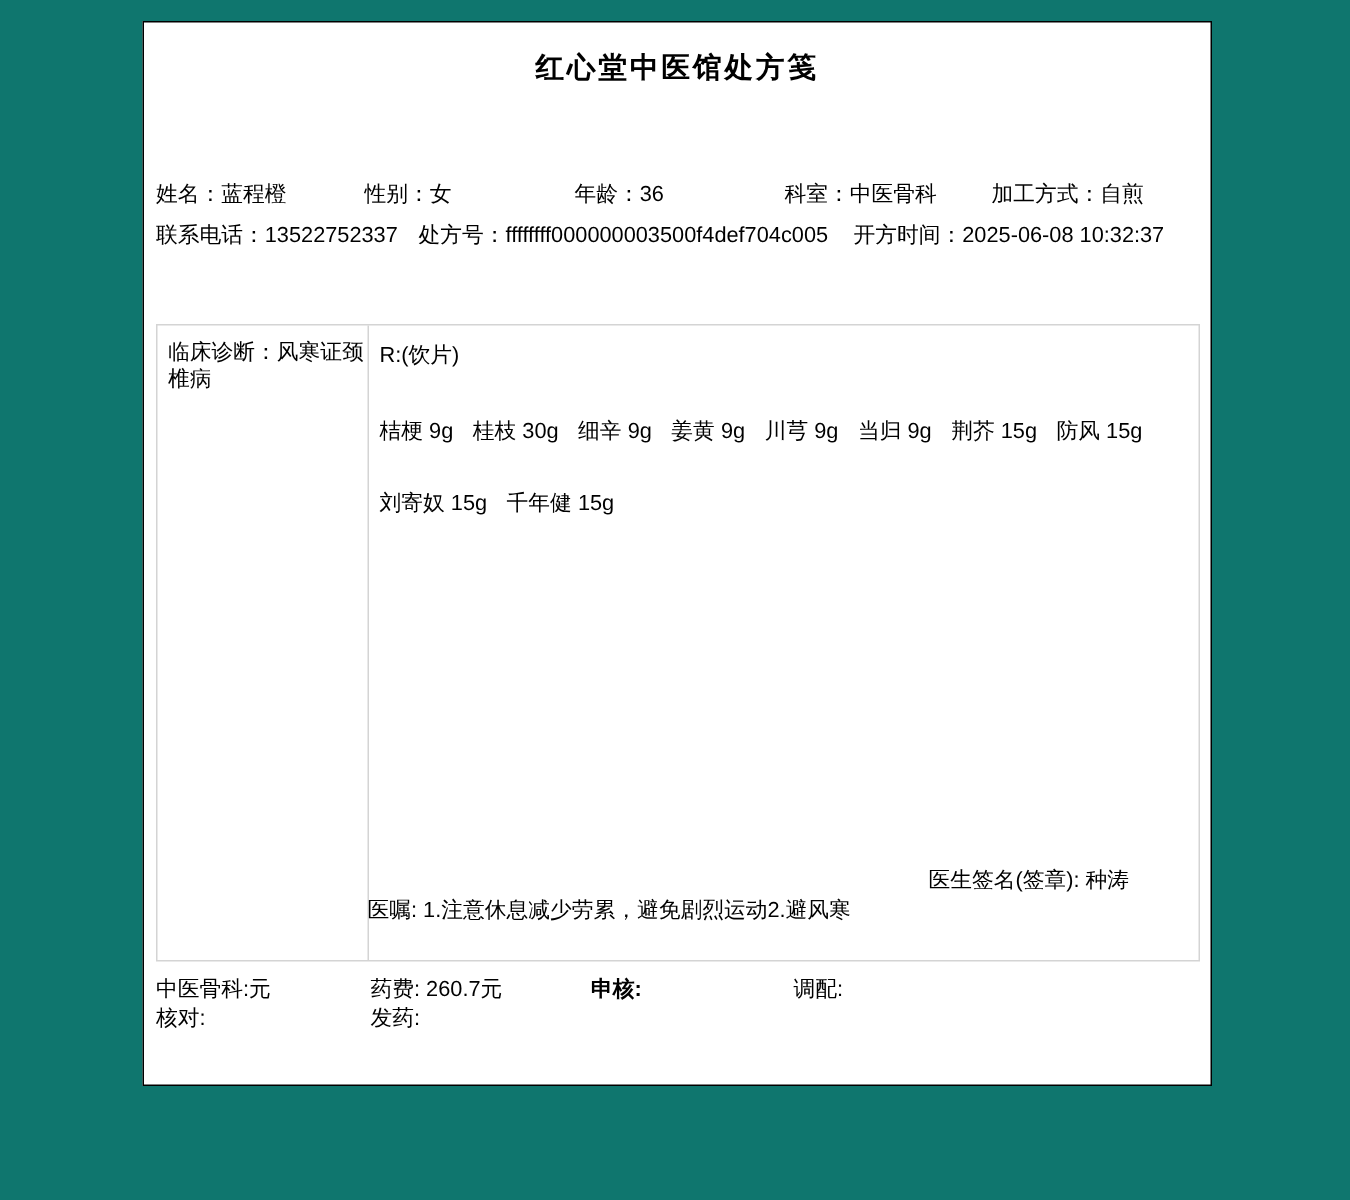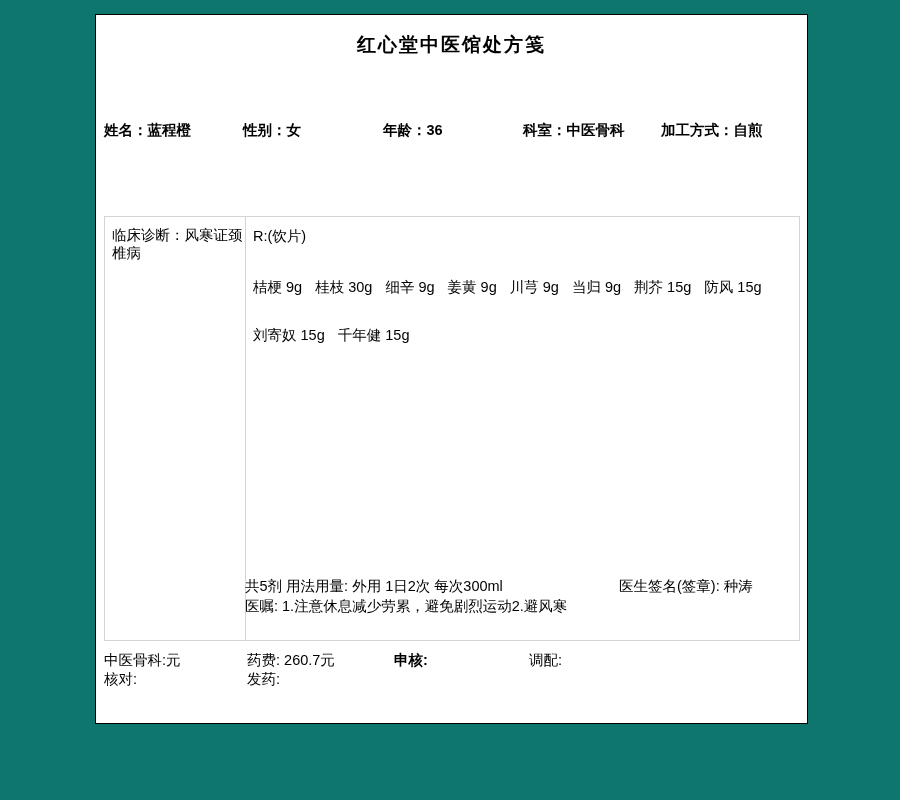--- a/index.html
+++ b/index.html
@@ -2,21 +2,21 @@
 <html><head>
 <meta charset="utf-8">
 <style>
   html,body{margin:0;padding:0;background:#fff;}
   .canvas{position:relative;width:900px;height:800px;background:#0f766e;overflow:hidden;
           font-family:"Liberation Sans","DejaVu Sans",sans-serif;color:#000;font-size:14.5px;padding-left:48px;}
   .sheet{position:absolute;left:95px;top:14px;width:711px;height:708px;border:1px solid #000;background:#fff;}
   .title{position:absolute;left:0;top:17px;width:100%;text-align:center;
          font-size:19px;font-weight:bold;letter-spacing:2px;}
   .info-row{position:absolute;left:0;width:100%;height:18px;line-height:18px;}
-  #row1{top:106px;font-weight:bold;} #row2{top:133px;}
+  #row1{top:106px;} #row2{top:133px;}
   .field{position:absolute;top:0;white-space:pre;}
   .rx-table{position:absolute;left:8px;top:201px;width:694px;height:423px;
             border:1px solid #d4d4d4;background:#fff;}
   .divider{position:absolute;left:140px;top:0;width:1px;height:100%;background:#d4d4d4;}
   .diag{position:absolute;left:7px;top:9px;width:132px;line-height:18px;}
   .rx-header{position:absolute;left:148px;top:10px;}
   .med-line{position:absolute;left:148px;white-space:pre;}
   .med{margin-right:13px;text-align:right;}
   .usage{position:absolute;left:140px;top:360px;white-space:pre;}
   .advice{position:absolute;left:140px;top:380px;white-space:pre;}
@@ -33,34 +33,38 @@
 
     <div class="title">红心堂中医馆处方笺</div>
 
     <div id="row1" class="info-row">
         <span class="field" style="left: 8px;"><span>姓名：</span><span>蓝程橙</span></span>
         <span class="field" style="left: 147px;"><span>性别：</span><span>女</span></span>
         <span class="field" style="left: 287px;"><span>年龄：</span><span>36</span></span>
         <span class="field" style="left: 427px;"><span>科室：</span><span>中医骨科</span></span>
         <span class="field" style="left: 565px;"><span>加工方式：</span><span>自煎</span></span>
       </div>
+    <div id="row2" class="info-row">
+        <span class="field" style="left: 8px;"><span>联系电话：</span><span>13522752337</span></span>
+        <span class="field" style="left: 183px;"><span>处方号：</span><span>ffffffff000000003500f4def704c005</span></span>
+        <span class="field" style="left: 473px;"><span>开方时间：</span><span>2025-06-08 10:32:37</span></span>
+      </div>
 
     <div class="rx-table">
       <div class="divider"></div>
 
       <div class="diag"><span>临床诊断：</span><span>风寒证颈椎病</span></div>
 
       <div class="rx-header">R:(饮片)</div>
 
       <div id="medlines">
           <div class="med-line" style="top: 61px;"><span class="med">桔梗 9g</span><span class="med">桂枝 30g</span><span class="med">细辛 9g</span><span class="med">姜黄 9g</span><span class="med">川芎 9g</span><span class="med">当归 9g</span><span class="med">荆芥 15g</span><span class="med">防风 15g</span></div>
           <div class="med-line" style="top: 109px;"><span class="med">刘寄奴 15g</span><span class="med">千年健 15g</span></div>
         </div>
 
-      <div class="usage">共5剂 用法用量: 外用 1日2次 每次300ml</div>
       <div class="advice">医嘱: 1.注意休息减少劳累，避免剧烈运动2.避风寒</div>
 
       <div class="sign"><span>医生签名(签章): </span><span>种涛</span></div>
     </div>
 
     <div id="footrow1" class="foot-row">
         <span class="field" style="left: 8px;"><span>中医骨科:</span><span>元</span></span>
         <span class="field" style="left: 151px;"><span>药费: </span><span>260.7元</span></span>
         <span class="field" style="left: 298px; font-weight: bold;"><span>申核:</span><span></span></span>
         <span class="field" style="left: 433px;"><span>调配:</span><span></span></span>

